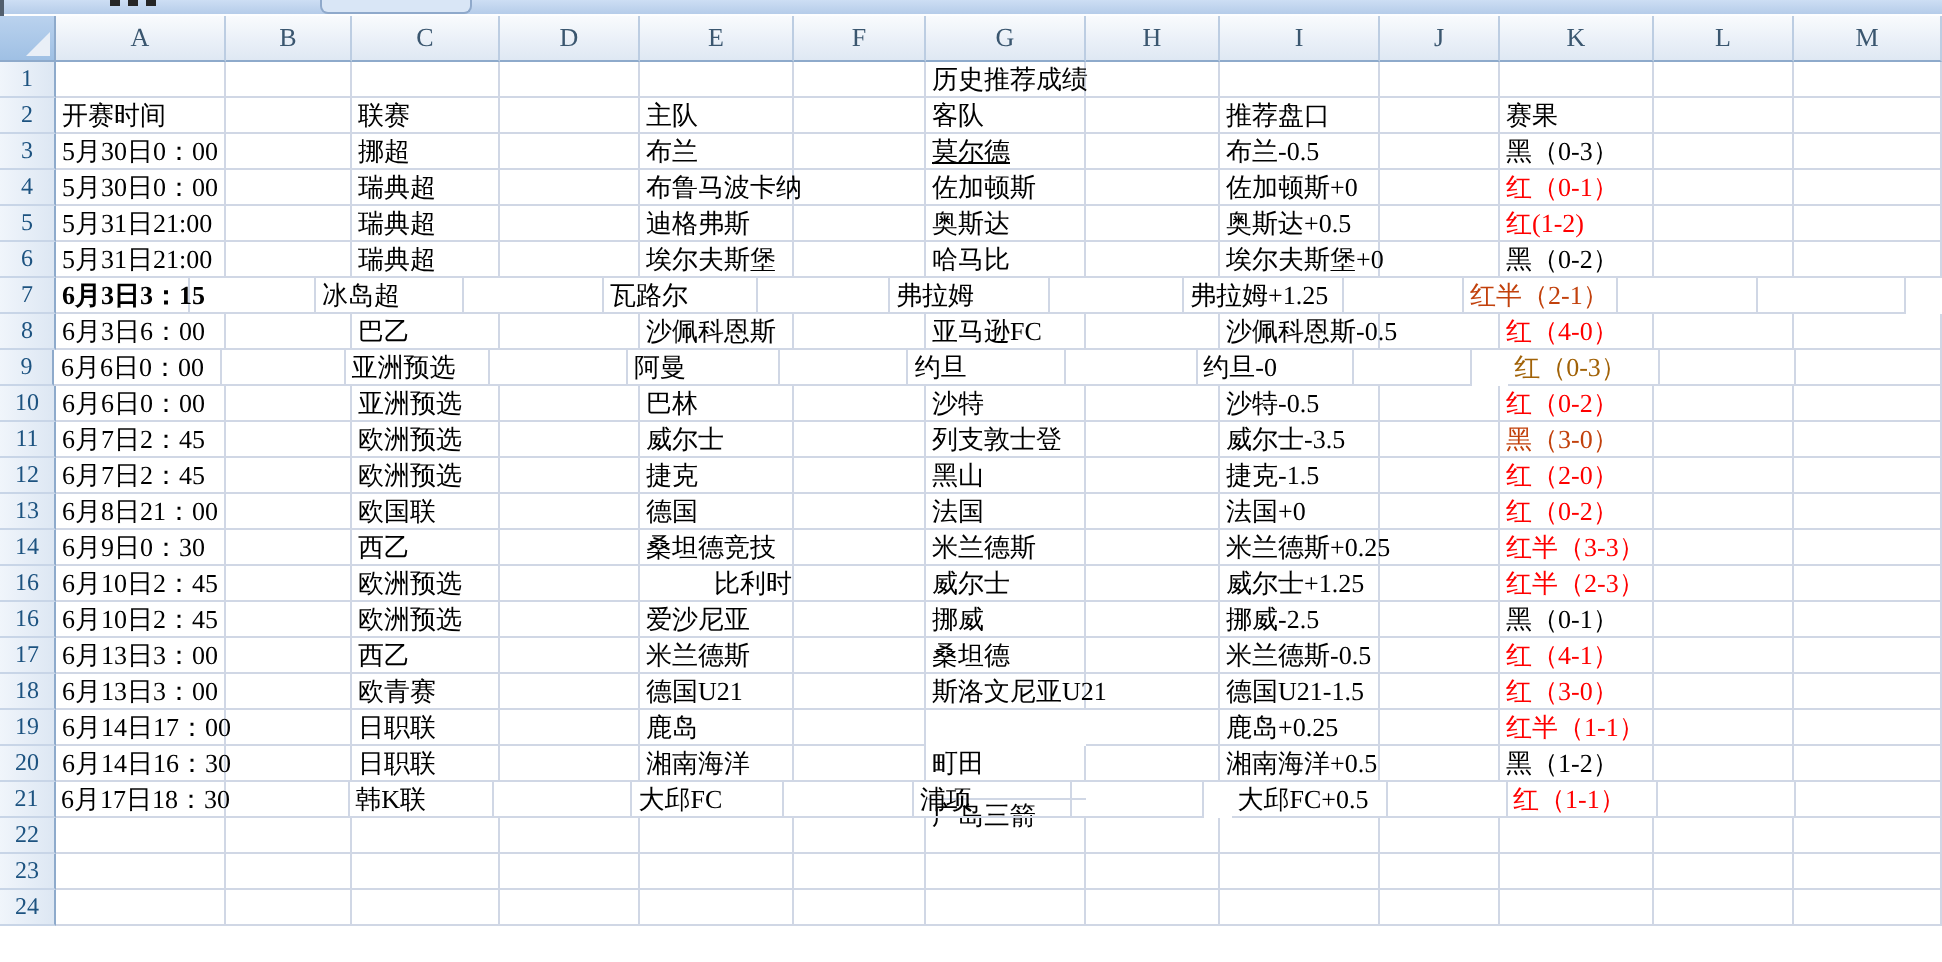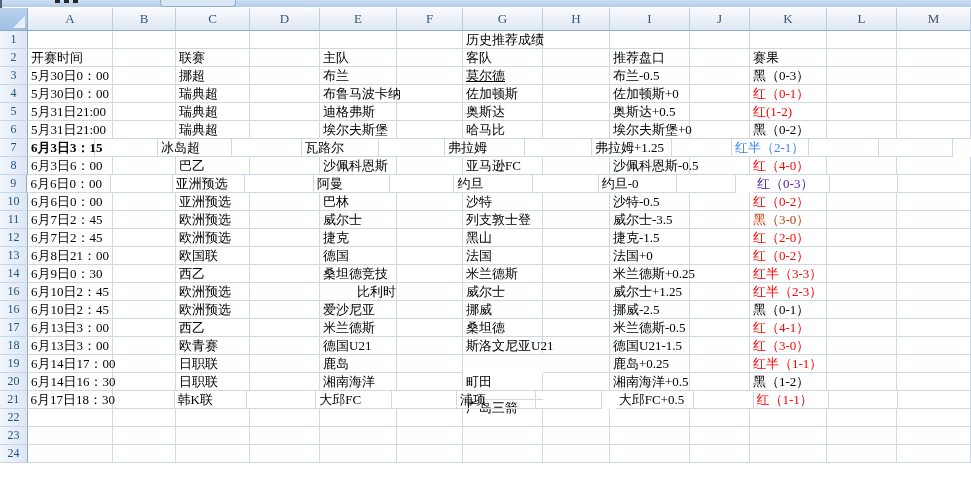--- a/index.html
+++ b/index.html
@@ -172,21 +172,21 @@
       <div class="cell" style="width: 67px; font-weight: bold;">6月3日3：15</div>
       <div class="cell" style="width: 63px;"></div>
       <div class="cell" style="width: 74px;">冰岛超</div>
       <div class="cell" style="width: 70px;"></div>
       <div class="cell" style="width: 77px;">瓦路尔</div>
       <div class="cell" style="width: 66px;"></div>
       <div class="cell" style="width: 80px;">弗拉姆</div>
       <div class="cell" style="width: 67px;"></div>
       <div class="cell" style="width: 80px;">弗拉姆+1.25</div>
       <div class="cell" style="width: 60px;"></div>
-      <div class="cell" style="width: 77px; color: #3b82f6;">红半（2-1）</div>
+      <div class="cell" style="width: 77px; color: #c2410c;">红半（2-1）</div>
       <div class="cell" style="width: 70px;"></div>
       <div class="cell" style="width: 74px;"></div>
     </div>
     <div class="row">
       <div class="rowhead">8</div>
       <div class="cell" style="width: 85px;">6月3日6：00</div>
       <div class="cell" style="width: 63px;"></div>
       <div class="cell" style="width: 74px;">巴乙</div>
       <div class="cell" style="width: 70px;"></div>
       <div class="cell" style="width: 77px;">沙佩科恩斯</div>
@@ -204,21 +204,21 @@
       <div class="cell" style="width: 85px;">6月6日0：00</div>
       <div class="cell" style="width: 63px;"></div>
       <div class="cell" style="width: 74px;">亚洲预选</div>
       <div class="cell" style="width: 70px;"></div>
       <div class="cell" style="width: 77px;">阿曼</div>
       <div class="cell" style="width: 66px;"></div>
       <div class="cell" style="width: 80px;">约旦</div>
       <div class="cell" style="width: 67px;"></div>
       <div class="cell" style="width: 80px;">约旦-0</div>
       <div class="cell" style="width: 60px;"></div>
-      <div class="cell" style="width: 77px; color: #4c1d95; margin-left: 18px;">红（0-3）</div>
+      <div class="cell" style="width: 77px; color: #a16207; margin-left: 18px;">红（0-3）</div>
       <div class="cell" style="width: 70px;"></div>
       <div class="cell" style="width: 74px;"></div>
     </div>
     <div class="row">
       <div class="rowhead">10</div>
       <div class="cell" style="width: 85px;">6月6日0：00</div>
       <div class="cell" style="width: 63px;"></div>
       <div class="cell" style="width: 74px;">亚洲预选</div>
       <div class="cell" style="width: 70px;"></div>
       <div class="cell" style="width: 77px;">巴林</div>

